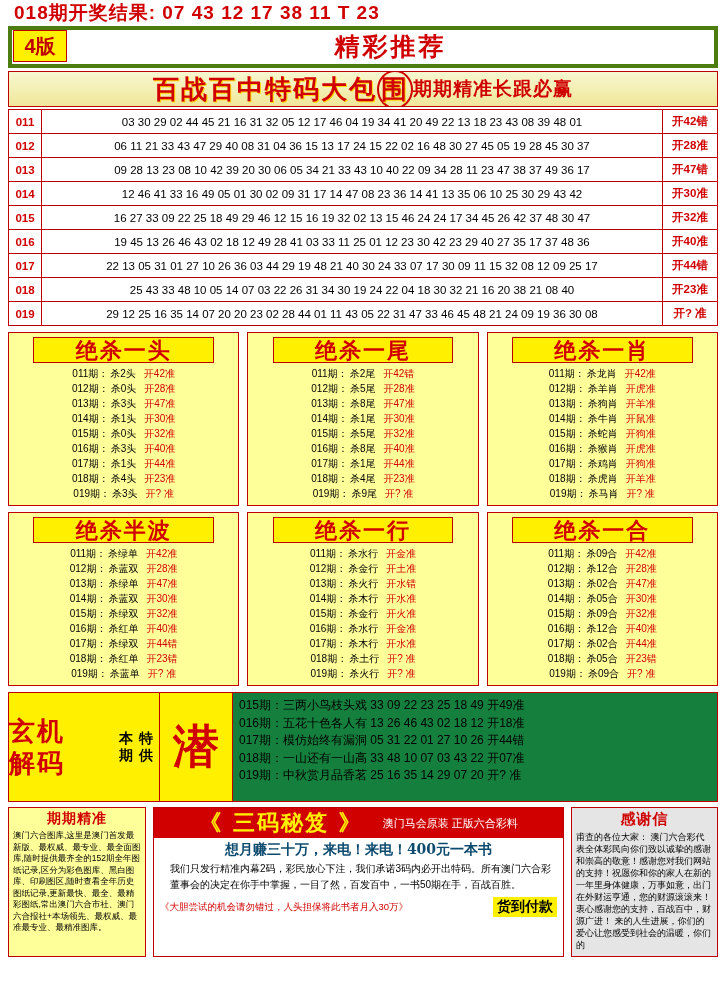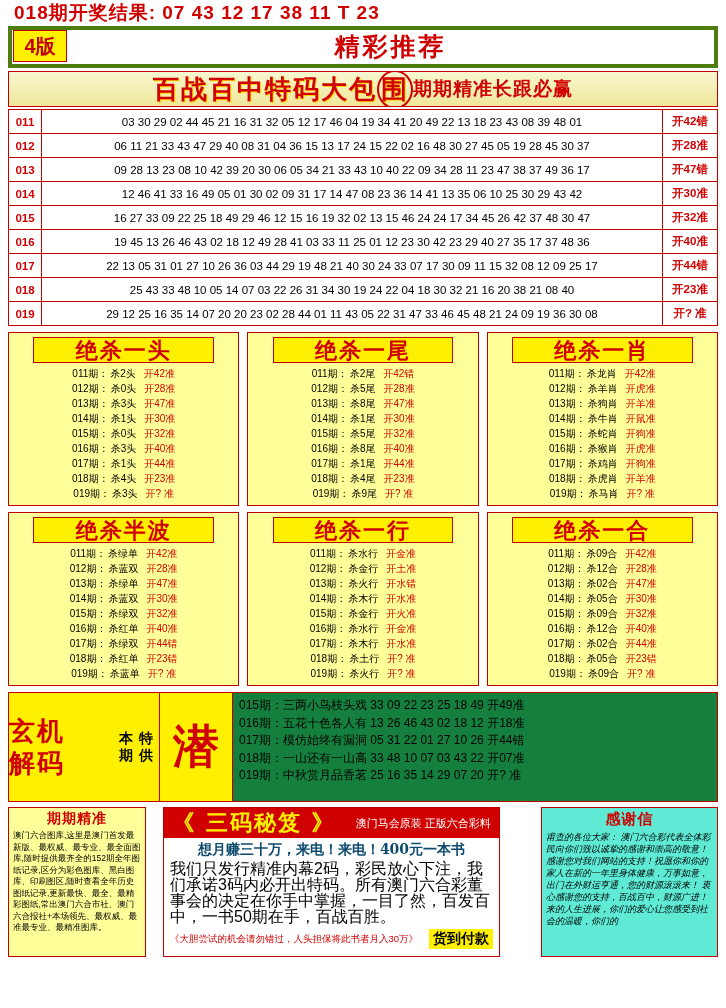--- a/index.html
+++ b/index.html
@@ -151,21 +151,21 @@
     flex:1;background:#15803d;
     padding:4px 6px;
   }
   .xj-right .l{
     font-size:12px;line-height:17.5px;color:#000;white-space:nowrap;
   }
 
   
   .bottom{
     margin:5px 8px 0 8px;height:150px;
-    display:flex;gap:17px;
+    display:flex;gap:7px;
   }
   .bp1{
     width:138px;border:1px solid #c00000;background:#ffff99;
     padding:2px 4px;box-sizing:border-box;
   }
   .bp1 .h{
     text-align:center;font-size:14px;font-weight:bold;color:#d00000;
     font-family:"DejaVu Serif",serif;letter-spacing:1px;margin-bottom:2px;
   }
   .bp1 .t{font-size:8.5px;line-height:11.5px;color:#000;}
@@ -175,33 +175,33 @@
   }
   .bp2 .band{
     height:30px;background:#d00000;display:flex;align-items:center;justify-content:center;
   }
   .bp2 .band .a{font-size:22px;font-weight:bold;color:#fff000;font-family:"DejaVu Serif",serif;letter-spacing:2px;}
   .bp2 .band .b{font-size:11px;color:#ffffff;margin-left:20px;line-height:13px;text-align:center;}
   .bp2 .sub{
     text-align:center;font-size:14px;font-weight:bold;color:#0c4a6e;
     font-family:"DejaVu Serif",serif;margin-top:3px;
   }
-  .bp2 .body{font-size:16px;line-height:16px;color:#000;padding:2px 6px;}
+  .bp2 .body{font-size:10px;line-height:16px;color:#000;padding:2px 6px;margin-left:10px;}
   .bp2 .foot{display:flex;align-items:center;justify-content:space-between;padding:2px 6px 0 6px;}
   .bp2 .foot .w{font-size:9.5px;color:#d00000;}
   .bp2 .foot .pay{font-size:14px;font-weight:bold;color:#000;background:#fff000;padding:1px 4px;}
   .bp3{
-    width:177px;border:1px solid #c00000;background:#5eead4;
-    padding:2px 4px;box-sizing:border-box;margin-left:24px;
+    width:147px;border:1px solid #c00000;background:#e5e5e5;
+    padding:2px 4px;box-sizing:border-box;
   }
   .bp3 .h{
     text-align:center;font-size:15px;font-weight:bold;color:#d00000;
     font-family:"DejaVu Serif",serif;letter-spacing:1px;margin-bottom:2px;
   }
-  .bp3 .t{font-size:9px;line-height:12px;color:#000;font-style:italic;}
+  .bp3 .t{font-size:9px;line-height:12px;color:#000;}
 </style>
 </head>
 <body>
 
 <div class="page">
 
   <div class="topline">018期开奖结果: 07 43 12 17 38 11 T 23</div>
 
   <div class="titleband">
     <div class="ban">4版</div>

